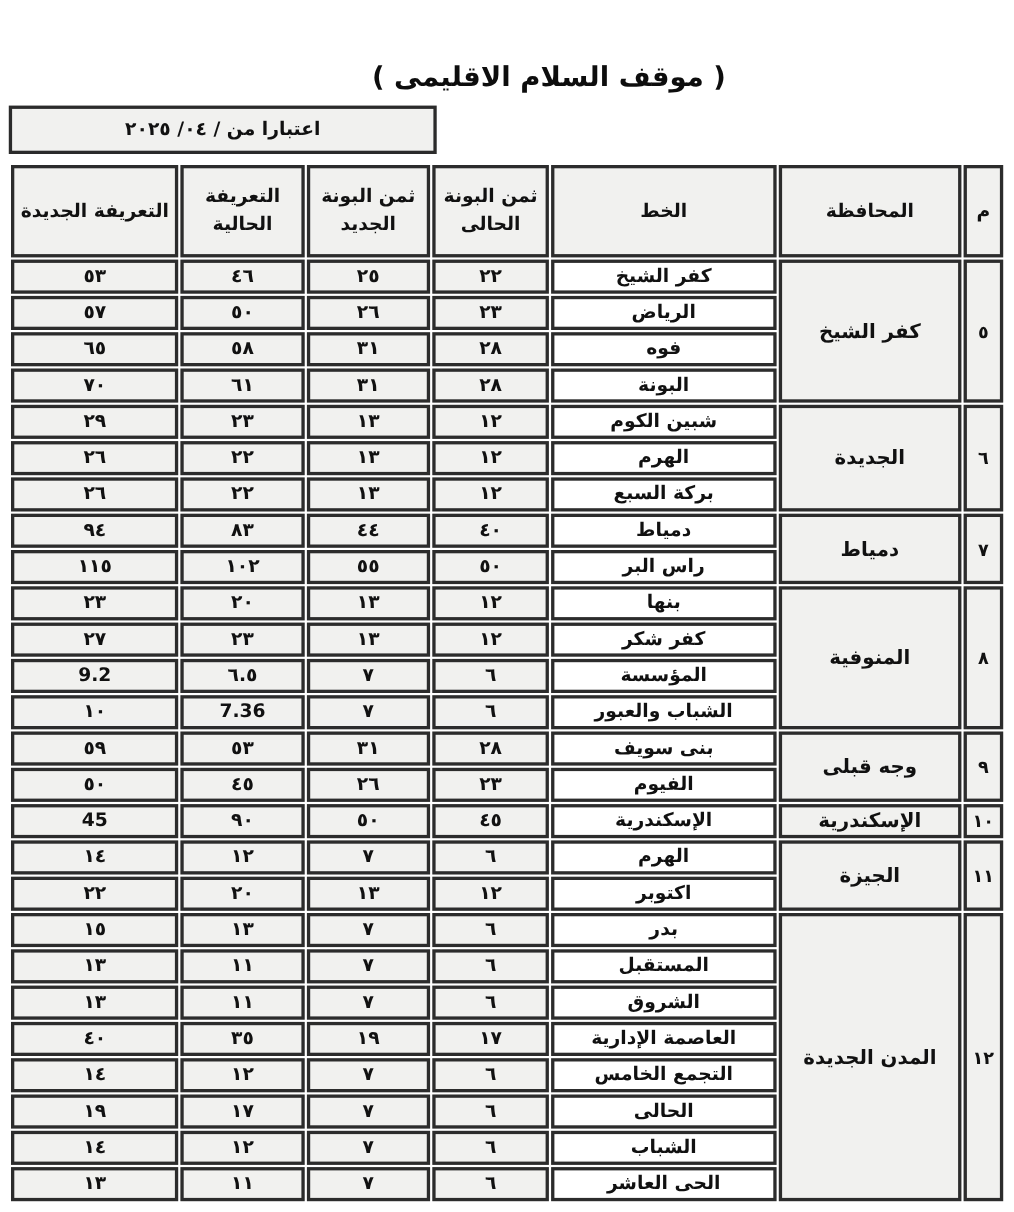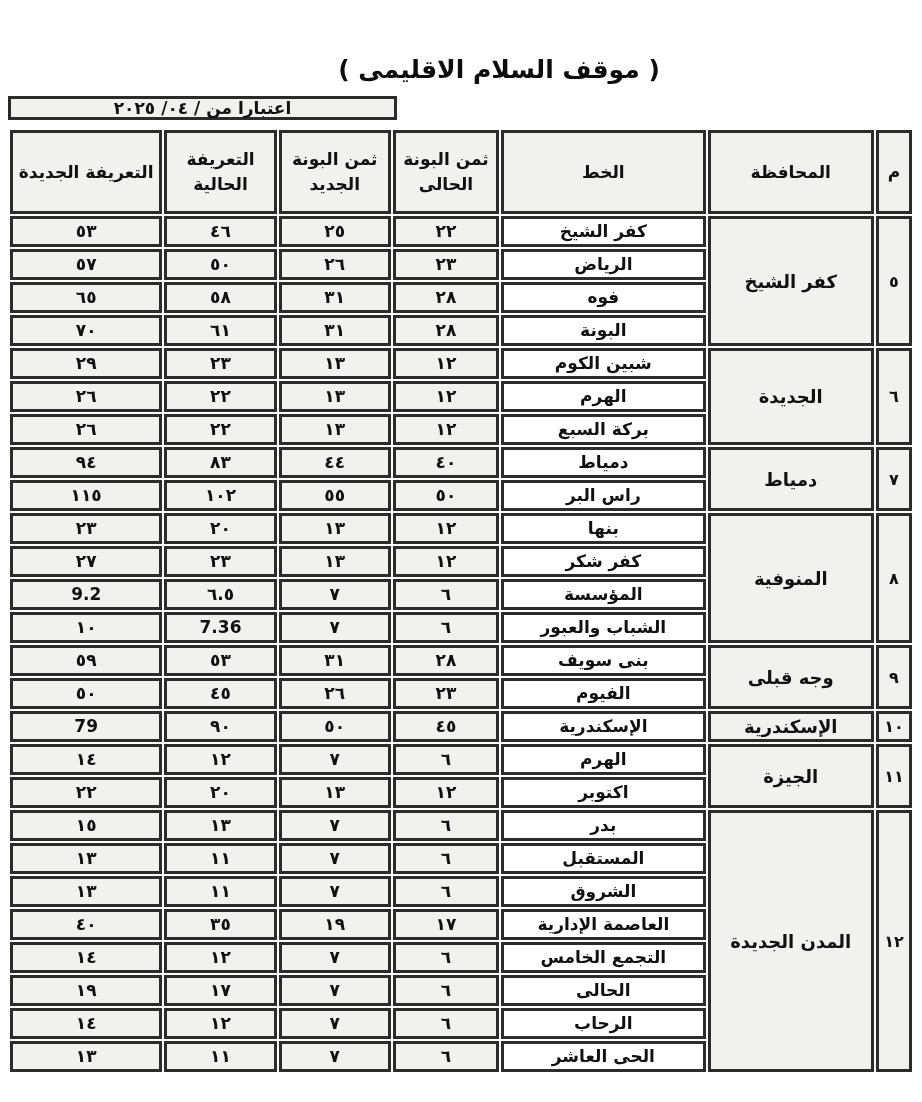--- a/index.html
+++ b/index.html
@@ -21,21 +21,21 @@
     margin-top: 30px;
     text-align: center;
     transform: translateX(38px);
     font-size: 25px;
     font-weight: bold;
     letter-spacing: 0.5px;
     color: #0d0d0d;
   }
   .effective-box {
     width: 389px;
-    height: 24px;
+    height: 44px;
     margin-top: 12px;
     margin-right: auto;   
     margin-left: 8px;
     border: 3px solid #2b2b2b;
     background: #f1f1ef;
     display: flex;
     align-items: center;
     justify-content: center;
     font-size: 17px;
     font-weight: bold;
@@ -221,21 +221,21 @@
           <td class="val-cell">٤٥</td>
           <td class="val-cell">٥٠</td>
         </tr>
         <tr>
           <td class="num-cell" rowspan="1">١٠</td>
           <td class="gov-cell" rowspan="1">الإسكندرية</td>
           <td class="line-cell">الإسكندرية</td>
           <td class="val-cell">٤٥</td>
           <td class="val-cell">٥٠</td>
           <td class="val-cell">٩٠</td>
-          <td class="val-cell">79</td>
+          <td class="val-cell">45</td>
         </tr>
         <tr>
           <td class="num-cell" rowspan="2">١١</td>
           <td class="gov-cell" rowspan="2">الجيزة</td>
           <td class="line-cell">الهرم</td>
           <td class="val-cell">٦</td>
           <td class="val-cell">٧</td>
           <td class="val-cell">١٢</td>
           <td class="val-cell">١٤</td>
         </tr>
@@ -284,21 +284,21 @@
           <td class="val-cell">١٤</td>
         </tr>
         <tr>
           <td class="line-cell">الحالى</td>
           <td class="val-cell">٦</td>
           <td class="val-cell">٧</td>
           <td class="val-cell">١٧</td>
           <td class="val-cell">١٩</td>
         </tr>
         <tr>
-          <td class="line-cell">الرحاب</td>
+          <td class="line-cell">الشباب</td>
           <td class="val-cell">٦</td>
           <td class="val-cell">٧</td>
           <td class="val-cell">١٢</td>
           <td class="val-cell">١٤</td>
         </tr>
         <tr>
           <td class="line-cell">الحى العاشر</td>
           <td class="val-cell">٦</td>
           <td class="val-cell">٧</td>
           <td class="val-cell">١١</td>

